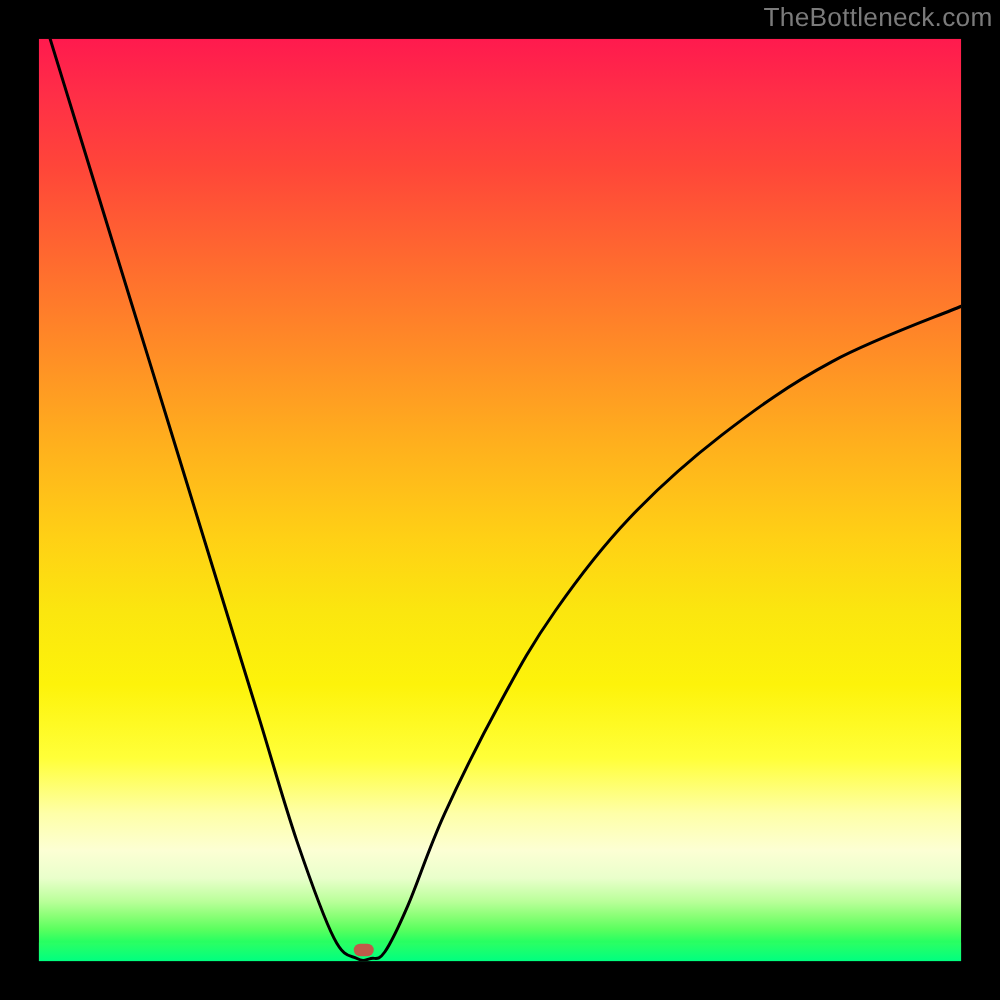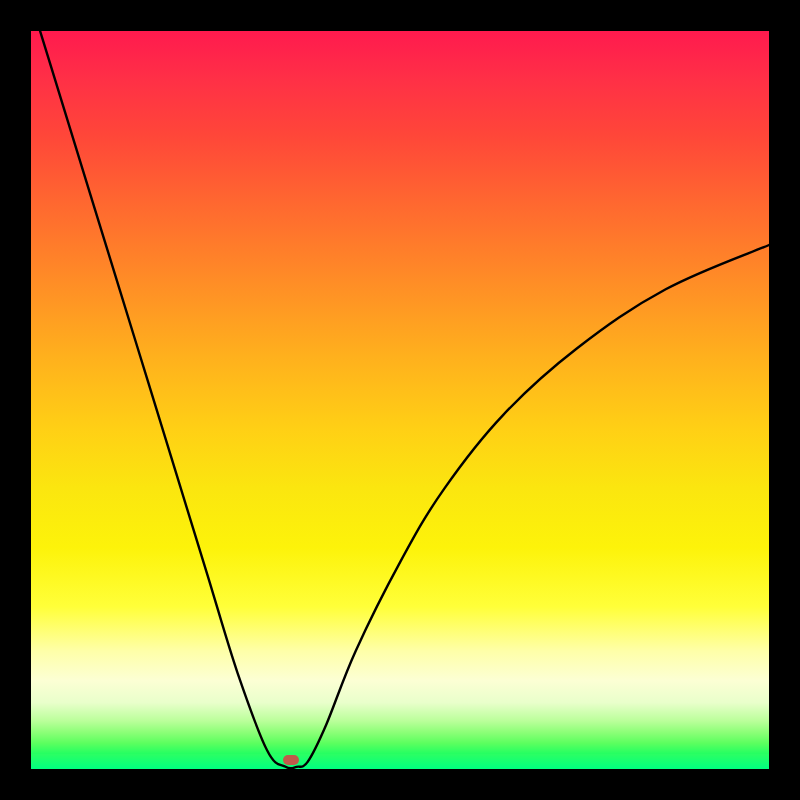--- a/index.html
+++ b/index.html
@@ -97,13 +97,14 @@
     <div class="gradient"></div>
     <div class="green-band"></div>
 
     <svg class="curve" viewBox="0 0 738 738" preserveAspectRatio="none">
       <path id="curve-path" fill="none" stroke="#000" stroke-width="2.4" stroke-linecap="round" stroke-linejoin="round" d="M 0.0 -29.5 C 5.3 -12.3, 18.9 31.9, 29.5 66.4 C 40.1 101.0, 48.4 127.8, 59.0 162.4 C 69.7 196.9, 77.9 223.8, 88.6 258.3 C 99.2 292.8, 107.5 319.7, 118.1 354.2 C 128.7 388.8, 137.0 415.6, 147.6 450.2 C 158.2 484.7, 166.5 511.6, 177.1 546.1 C 187.7 580.7, 196.0 610.8, 206.6 642.1 C 217.3 673.3, 227.5 702.7, 236.2 719.5 C 244.8 736.4, 249.3 732.9, 254.6 735.8 C 259.9 738.7, 261.7 736.7, 265.7 735.8 C 269.7 734.9, 271.4 738.2, 276.8 730.6 C 282.1 723.0, 286.6 713.6, 295.2 693.7 C 303.8 673.8, 311.4 649.1, 324.7 619.9 C 338.0 590.7, 353.1 560.6, 369.0 531.4 C 384.9 502.1, 394.7 484.1, 413.3 457.6 C 431.9 431.0, 448.4 409.0, 472.3 383.8 C 496.2 358.5, 516.9 339.9, 546.1 317.3 C 575.3 294.8, 600.1 276.9, 634.7 258.3 C 669.2 239.7, 719.4 222.0, 738.0 214.0"></path>
     </svg>
 
     <div class="marker" id="marker" style="left: 259.776px; top: 729.144px; background: rgb(192, 90, 74);"></div>
   </div>
 
+  <div class="watermark">TheBottleneck.com</div>
 </div>
 
 </body></html>

